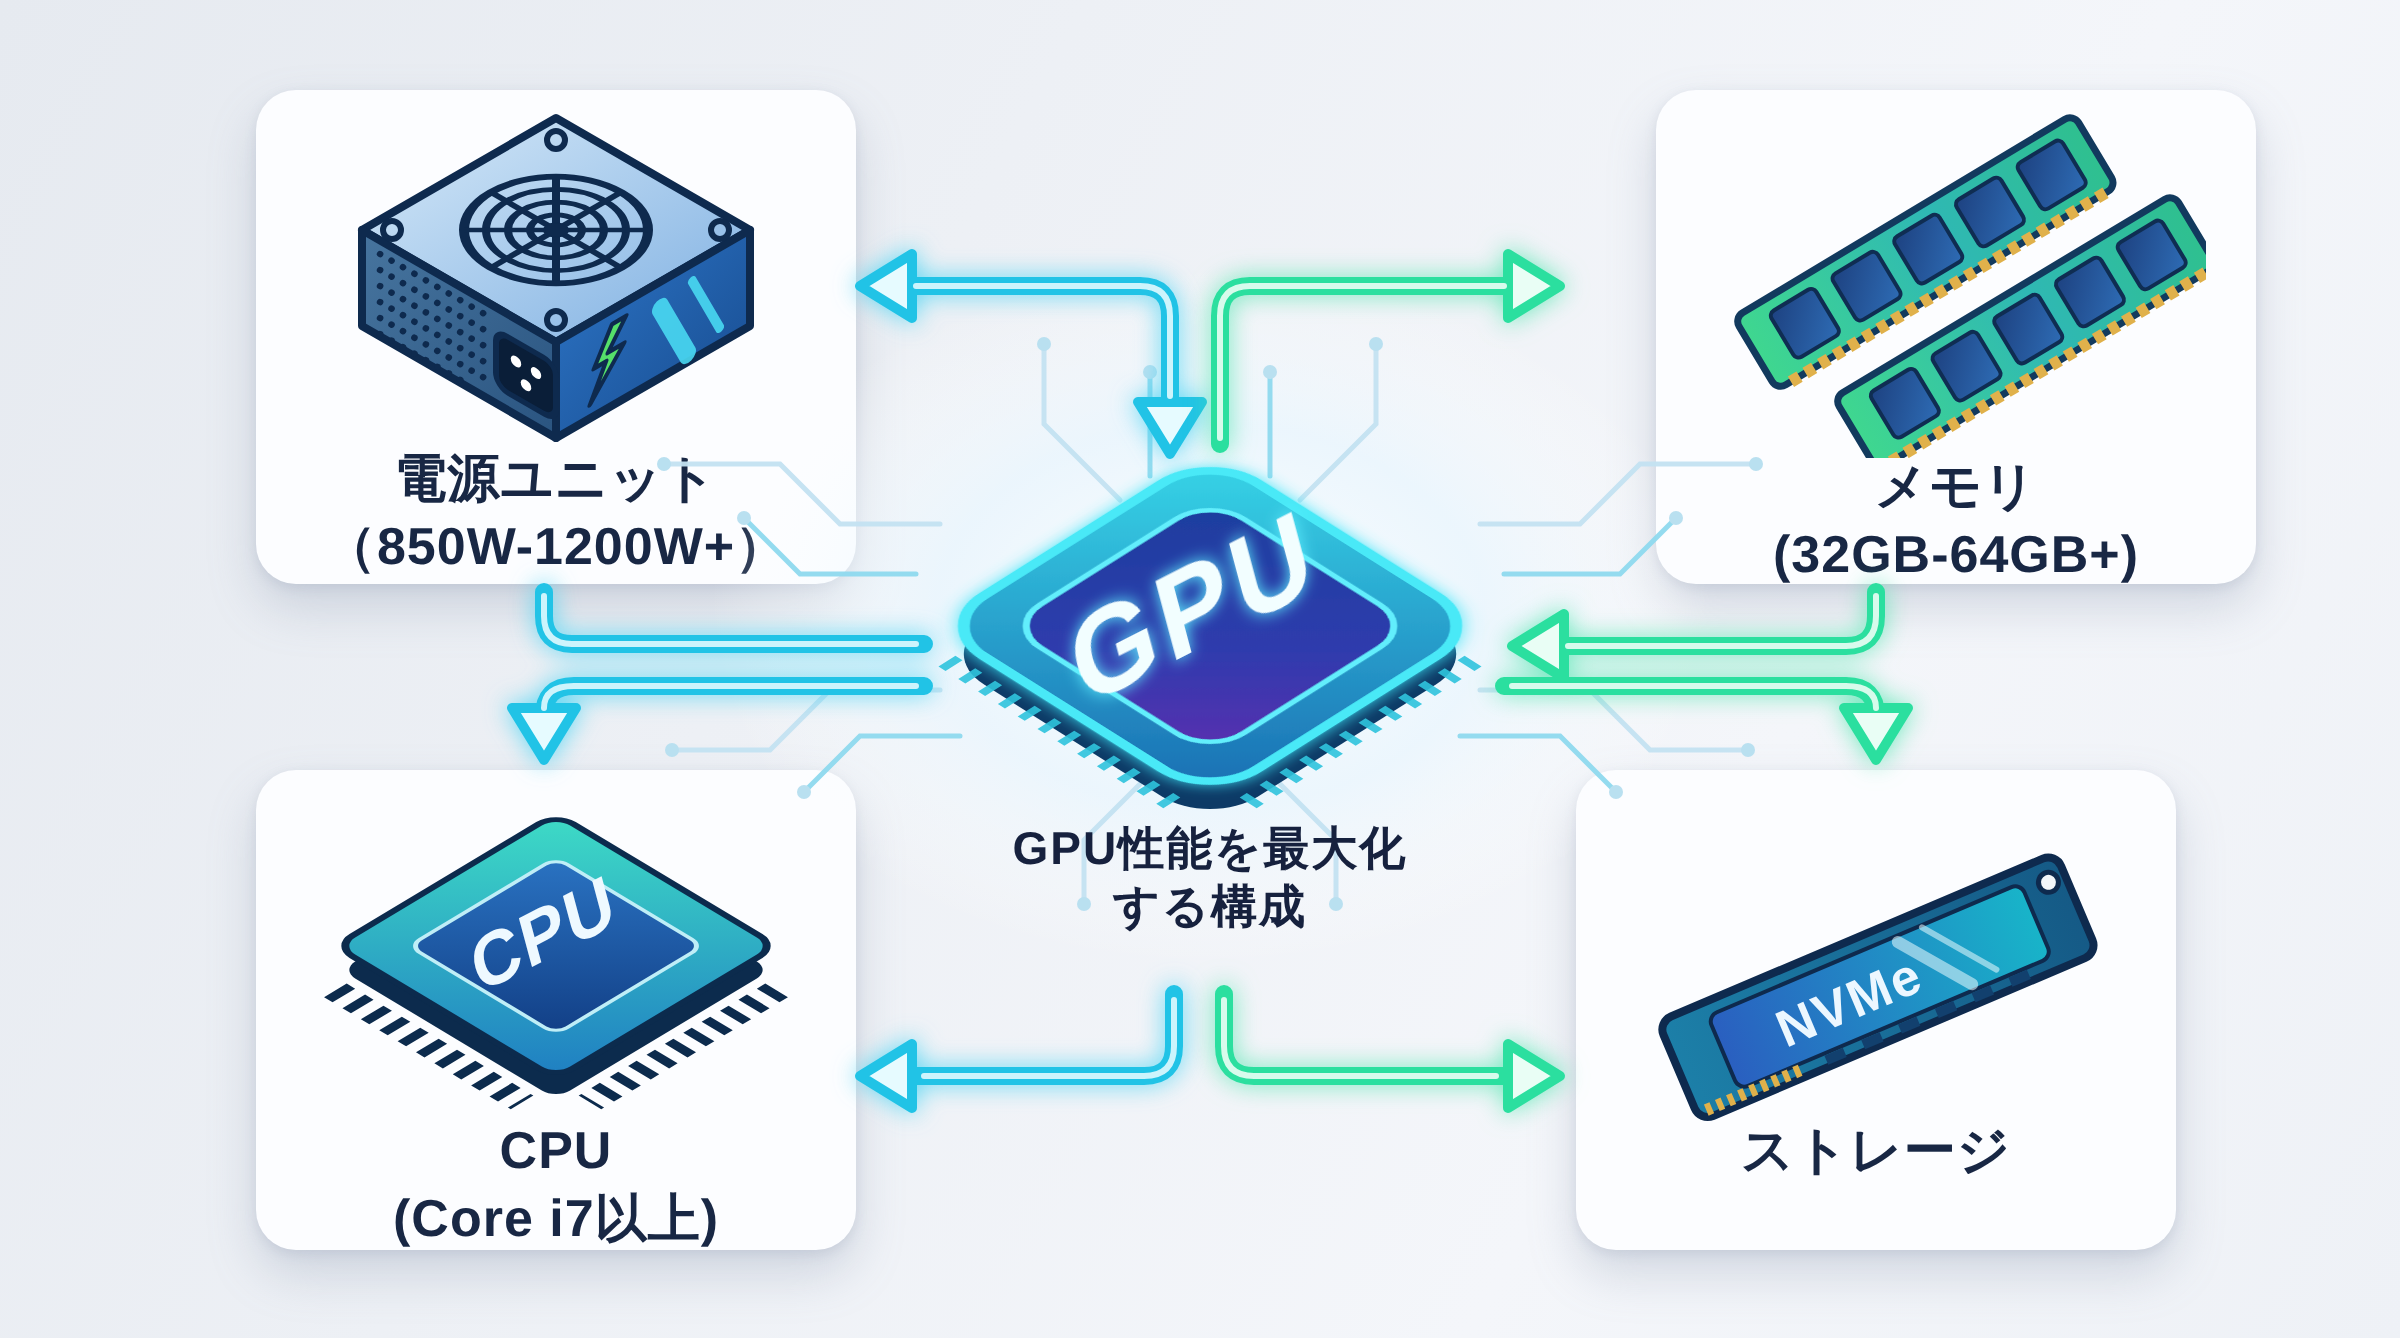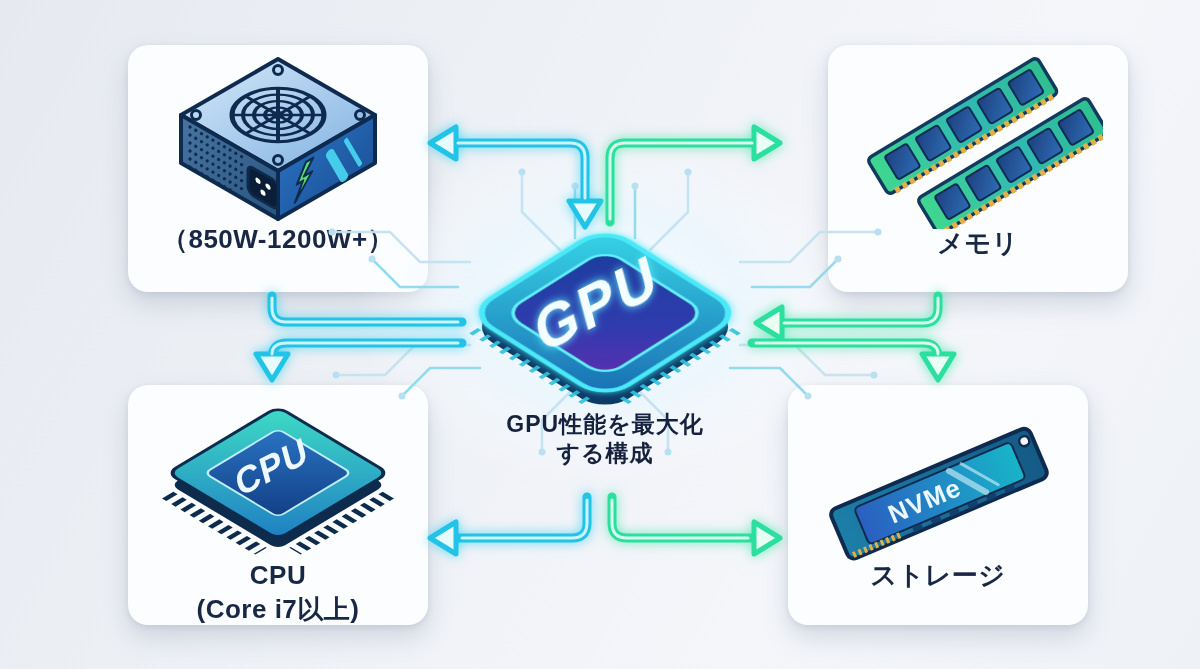--- a/index.html
+++ b/index.html
@@ -108,20 +108,21 @@
       <g transform="translate(132,116) skewY(-30)">
         <polygon points="12,0 3,17 9,17 1,34 18,13 10,13 19,0" fill="#55e06a" stroke="#0e2a4e" stroke-width="2.5" stroke-linejoin="round"></polygon>
       </g>
 
       <g transform="translate(162,102) skewY(-30)" stroke="#49d9f2" stroke-linecap="round" opacity="0.9">
         <line x1="6" y1="2" x2="20" y2="34" stroke-width="8"></line>
         <line x1="22" y1="-2" x2="36" y2="30" stroke-width="4"></line>
       </g>
     </svg>
     <div class="card-label">
+      <div>電源ユニット</div>
       <div>（850W-1200W+）</div>
     </div>
   </section>
 
   <section class="card card-top card-memory">
     <svg class="icon" width="250" height="176" viewBox="0 0 250 176">
       <defs>
         <linearGradient id="memPcb" x1="0" y1="0" x2="1" y2="0">
           <stop offset="0" stop-color="#3fd78f"></stop>
             <stop offset="0.55" stop-color="#2fb8b4"></stop>
@@ -152,20 +153,21 @@
             <rect x="52" y="7" width="26" height="27" rx="3"></rect>
           <rect x="88" y="7" width="26" height="27" rx="3"></rect>
             <rect x="124" y="7" width="26" height="27" rx="3"></rect>
           <rect x="160" y="7" width="26" height="27" rx="3"></rect>
         </g>
         <line x1="8" y1="42" x2="192" y2="42" stroke="#e0b14b" stroke-width="6" stroke-dasharray="5 3.5"></line>
       </g>
     </svg>
     <div class="card-label">
       <div>メモリ</div>
+      <div>(32GB-64GB+)</div>
     </div>
   </section>
 
   <section class="card card-bottom card-cpu">
     <svg class="icon" width="232" height="168" viewBox="0 0 232 168">
       <defs>
         <linearGradient id="cpuEdge" x1="0" y1="0" x2="1" y2="1">
           <stop offset="0" stop-color="#3edcc6"></stop>
             <stop offset="1" stop-color="#1f7ec2"></stop>
         </linearGradient>

